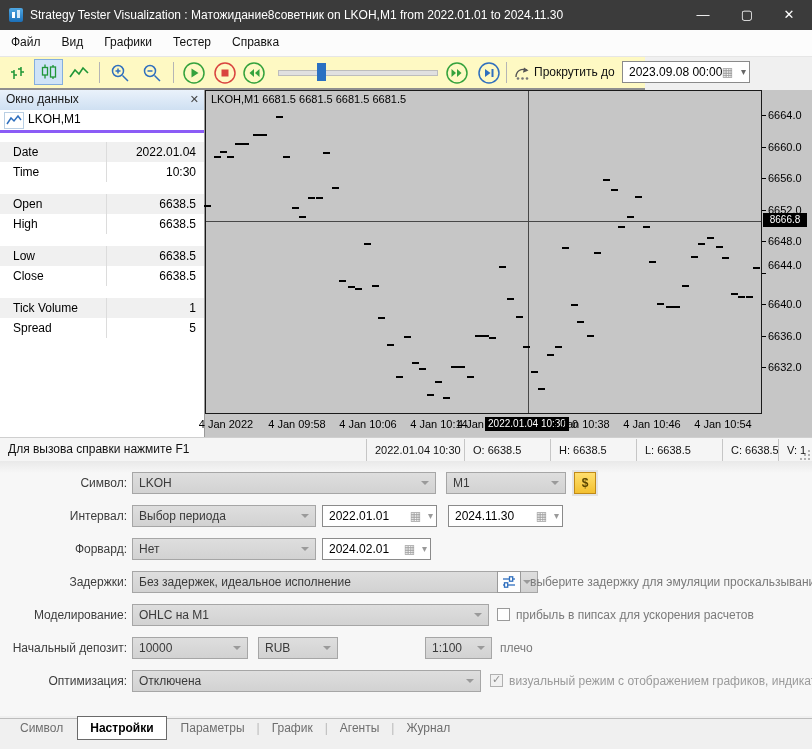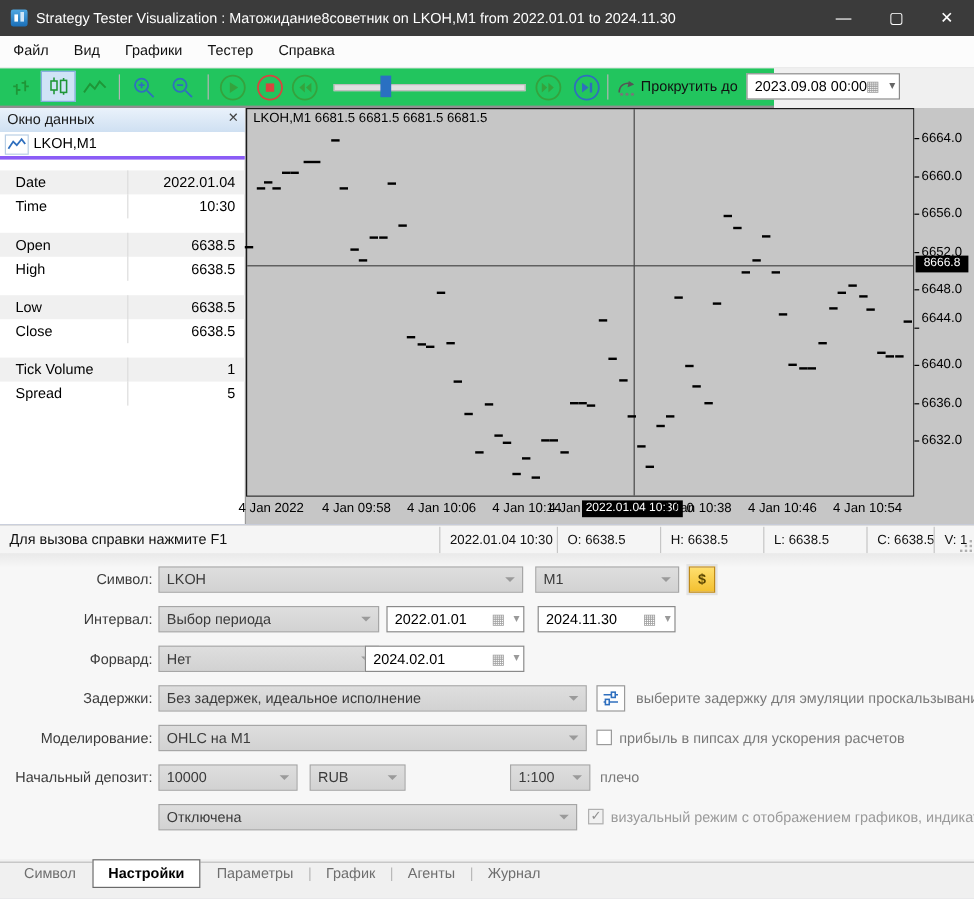--- a/index.html
+++ b/index.html
@@ -11,21 +11,21 @@
             background:linear-gradient(#4fa7e2,#1b6fb8);}
   .app-icon:after{content:"";position:absolute;left:3px;top:4px;width:3px;height:6px;background:#fff;}
   .app-icon:before{content:"";position:absolute;left:8px;top:2px;width:3px;height:8px;background:#cfe6f8;}
   .title-text{position:absolute;left:30px;top:0;line-height:30px;font-size:12px;white-space:nowrap;}
   .win-btn{position:absolute;top:0;width:34px;height:30px;text-align:center;line-height:30px;font-size:13px;color:#fff;}
   .wb-min{left:686px}.wb-max{left:730px}.wb-close{left:772px}
   
   .menubar{position:absolute;left:0;top:30px;width:812px;height:26px;background:#fcfcfc;border-bottom:1px solid #e6e6e6;}
   .menu-item{display:inline-block;padding:0 10px;margin-left:1px;line-height:25px;color:#111;text-align:right;}
   
-  .toolbar{position:absolute;left:0;top:57px;width:645px;height:31px;background:#22c55e;border-bottom:2px solid #8f8f8f;}
+  .toolbar{position:absolute;left:0;top:57px;width:645px;height:31px;background:#fef9c3;border-bottom:2px solid #8f8f8f;}
   .tbtn{position:absolute;top:3px;width:26px;height:25px;display:flex;align-items:center;justify-content:center;}
   .tbtn.active{background:#cfe3f7;border:1px solid #84aede;box-sizing:border-box;width:29px;height:26px;top:2px;}
   .tsep{position:absolute;top:5px;width:1px;height:21px;background:#b5b5b5;}
   .slider-track{position:absolute;left:278px;top:13px;width:158px;height:4px;background:#e0e0e0;border:1px solid #bdbdbd;}
   .slider-handle{position:absolute;left:317px;top:6px;width:9px;height:18px;background:#2a70c2;}
   .scroll-label{position:absolute;left:534px;top:0;line-height:31px;color:#111;}
   .dt-combo{position:absolute;left:622px;top:4px;width:128px;height:22px;background:#fff;border:1px solid #8a8a8a;
             box-sizing:border-box;line-height:20px;}
   .dt-text{position:absolute;left:6px;top:0;font-size:12px;color:#000;}
   .dt-cal{position:absolute;right:16px;top:0;color:#9a9a9a;font-size:12px;}
@@ -419,28 +419,28 @@
       <span class="ct">2024.11.30</span>
       <span class="df-cal">▦</span>
       <span class="df-arr">▾</span>
     </div>
 
     <label class="flabel" style="left:0;top:77px">Форвард:</label>
     <div class="combo" style="left:132px;top:77px;width:184px">
       <span class="ct">Нет</span>
         <span class="chev"></span>
     </div>
-    <div class="datefield" style="left:304px;top:77px;width:133px">
+    <div class="datefield" style="left:322px;top:77px;width:109px">
       <span class="ct">2024.02.01</span>
       <span class="df-cal">▦</span>
       <span class="df-arr">▾</span>
     </div>
 
     <label class="flabel" style="left:0;top:110px">Задержки:</label>
-    <div class="combo" style="left:132px;top:110px;width:357px">
+    <div class="combo" style="left:132px;top:110px;width:406px">
       <span class="ct">Без задержек, идеальное исполнение</span>
         <span class="chev"></span>
     </div>
     <div class="tool-btn" style="left:497px;top:110px">
       <svg width="14" height="14">
           <g stroke="#2f6fbe" stroke-width="1.3" fill="#fff">
             <path d="M1 4h12"></path>
             <rect x="7.5" y="1.8" width="3.2" height="4.4"></rect>
             <path d="M1 10h12"></path>
             <rect x="2.5" y="7.8" width="3.2" height="4.4"></rect>
@@ -465,20 +465,21 @@
     <div class="combo" style="left:258px;top:176px;width:80px">
       <span class="ct">RUB</span>
         <span class="chev"></span>
     </div>
     <div class="combo" style="left:425px;top:176px;width:67px">
       <span class="ct">1:100</span>
         <span class="chev"></span>
     </div>
     <span class="hint" style="left:500px;top:176px">плечо</span>
 
+    <label class="flabel" style="left:0;top:209px">Оптимизация:</label>
     <div class="combo" style="left:132px;top:209px;width:349px">
       <span class="ct">Отключена</span>
         <span class="chev"></span>
     </div>
     <span class="cb checked" style="left:490px;top:213px"></span>
     <span class="hint dim" style="left:509px;top:209px">визуальный режим с отображением графиков, индикаторо</span>
   </div>
 
   <div class="tabsbar">
     <div class="tabrow" id="tabrow"><span class="tab">Символ</span><span class="tab active">Настройки</span><span class="tab">Параметры</span><span class="tab-pipe"> | </span><span class="tab">График</span><span class="tab-pipe"> | </span><span class="tab">Агенты</span><span class="tab-pipe"> | </span><span class="tab">Журнал</span></div>

